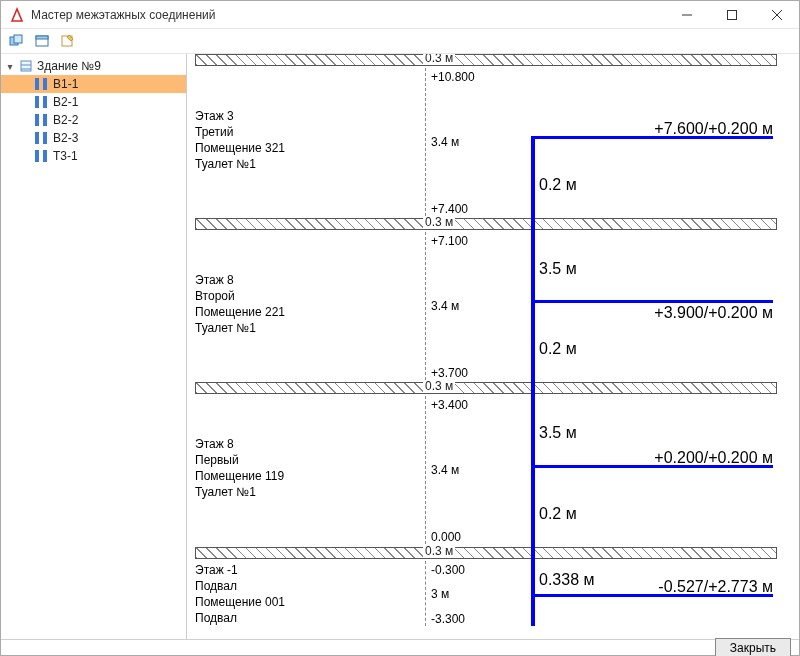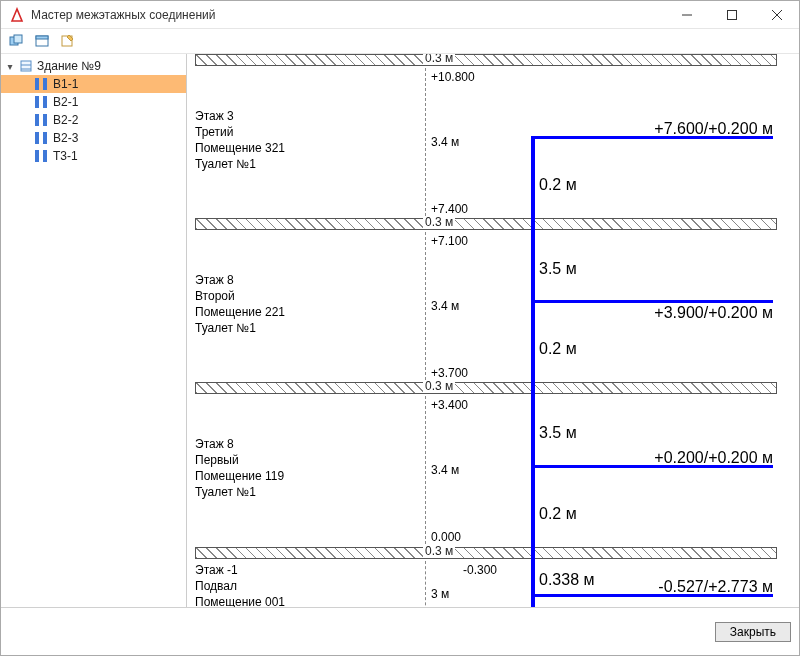--- a/index.html
+++ b/index.html
@@ -34,21 +34,21 @@
 
   .floor { position:absolute; left:0; font-size:12px; color:#000; line-height:16px; }
   .floor .fl-line { display:block; }
 
   .dash-v { position:absolute; border-left: 1px dashed #888; }
   .elev-lbl { position:absolute; font-size:12px; color:#000; }
   .riser-v { position:absolute; width:0; border-left:4px solid #0000ff; }
   .riser-h { position:absolute; height:0; border-top:3px solid #0000ff; }
   .dim-lbl { position:absolute; font-size:16px; color:#000000; }
 
-  .bottom-bar { height:48px; border-top:1px solid #d0d0d0; display:flex; justify-content:flex-end; align-items:center; padding:0 8px; }
+  .bottom-bar { height:16px; border-top:1px solid #d0d0d0; display:flex; justify-content:flex-end; align-items:center; padding:0 8px; }
   .btn-close { padding:2px 14px; border:1px solid #888; background:#eaeaea; font-size:12px; }
 
   
   .slab { background: repeating-linear-gradient(45deg, #888 0 1px, transparent 1px 7px); }
 </style>
 </head>
 <body>
 
 <div class="window">
   <div class="titlebar">
@@ -182,21 +182,21 @@
           <div class="elev-lbl" style="left:244px; top:344px;">+3.400</div>
           <div class="elev-lbl" style="left:244px; top:476px;">0.000</div>
           <div class="elev-lbl" style="left:244px; top:409px;">3.4 м</div>
           <div class="floor" style="left:8px; top:382px;">
             <span class="fl-line">Этаж 8</span>
             <span class="fl-line">Первый</span>
             <span class="fl-line">Помещение 119</span>
             <span class="fl-line">Туалет №1</span>
           </div>
           <div class="dash-v" style="left:238px; top:507px; height:65px;"></div>
-          <div class="elev-lbl" style="left:244px; top:509px;margin-left:32px;">-0.300</div>
+          <div class="elev-lbl" style="left:244px; top:509px;">-0.300</div>
           <div class="elev-lbl" style="left:244px; top:558px;">-3.300</div>
           <div class="elev-lbl" style="left:244px; top:533px;">3 м</div>
           <div class="floor" style="left:8px; top:508px;">
             <span class="fl-line">Этаж -1</span>
             <span class="fl-line">Подвал</span>
             <span class="fl-line">Помещение 001</span>
             <span class="fl-line">Подвал</span>
           </div>
           <div class="riser-v" style="left:344px; top:82px; height:490px;"></div>
           <div class="riser-h" style="left:344px; top:82px; width:242px;"></div>

